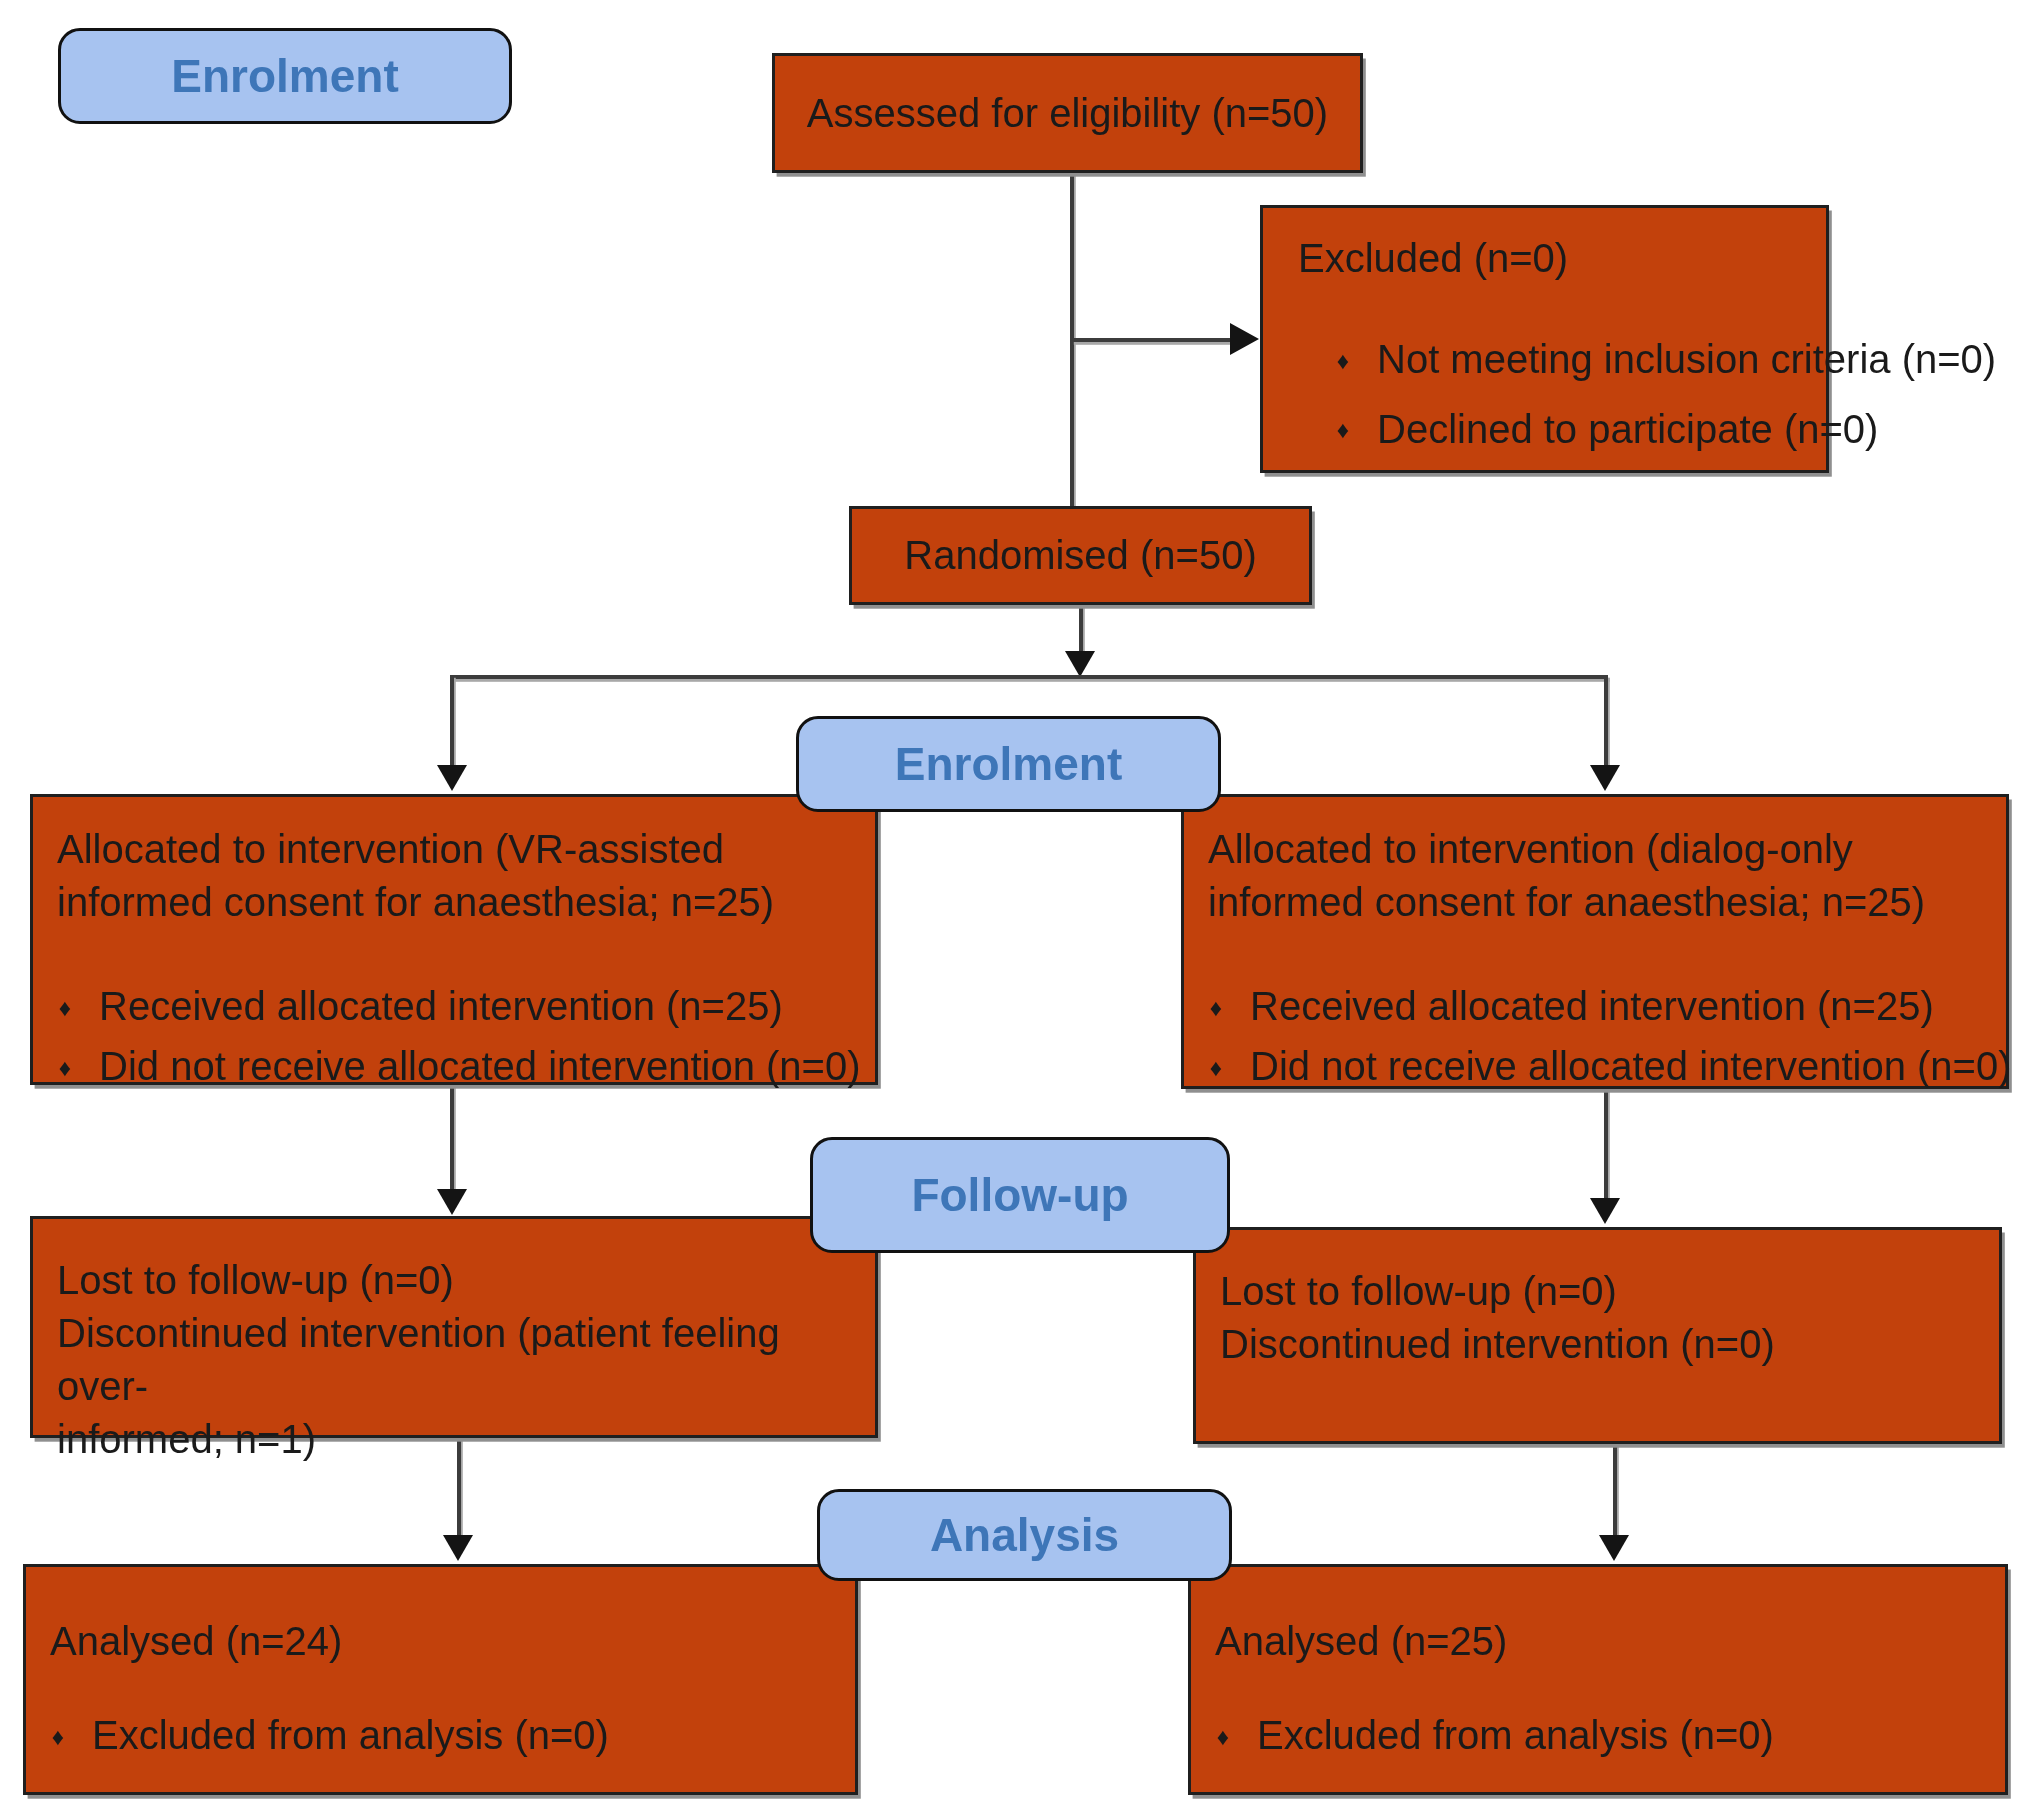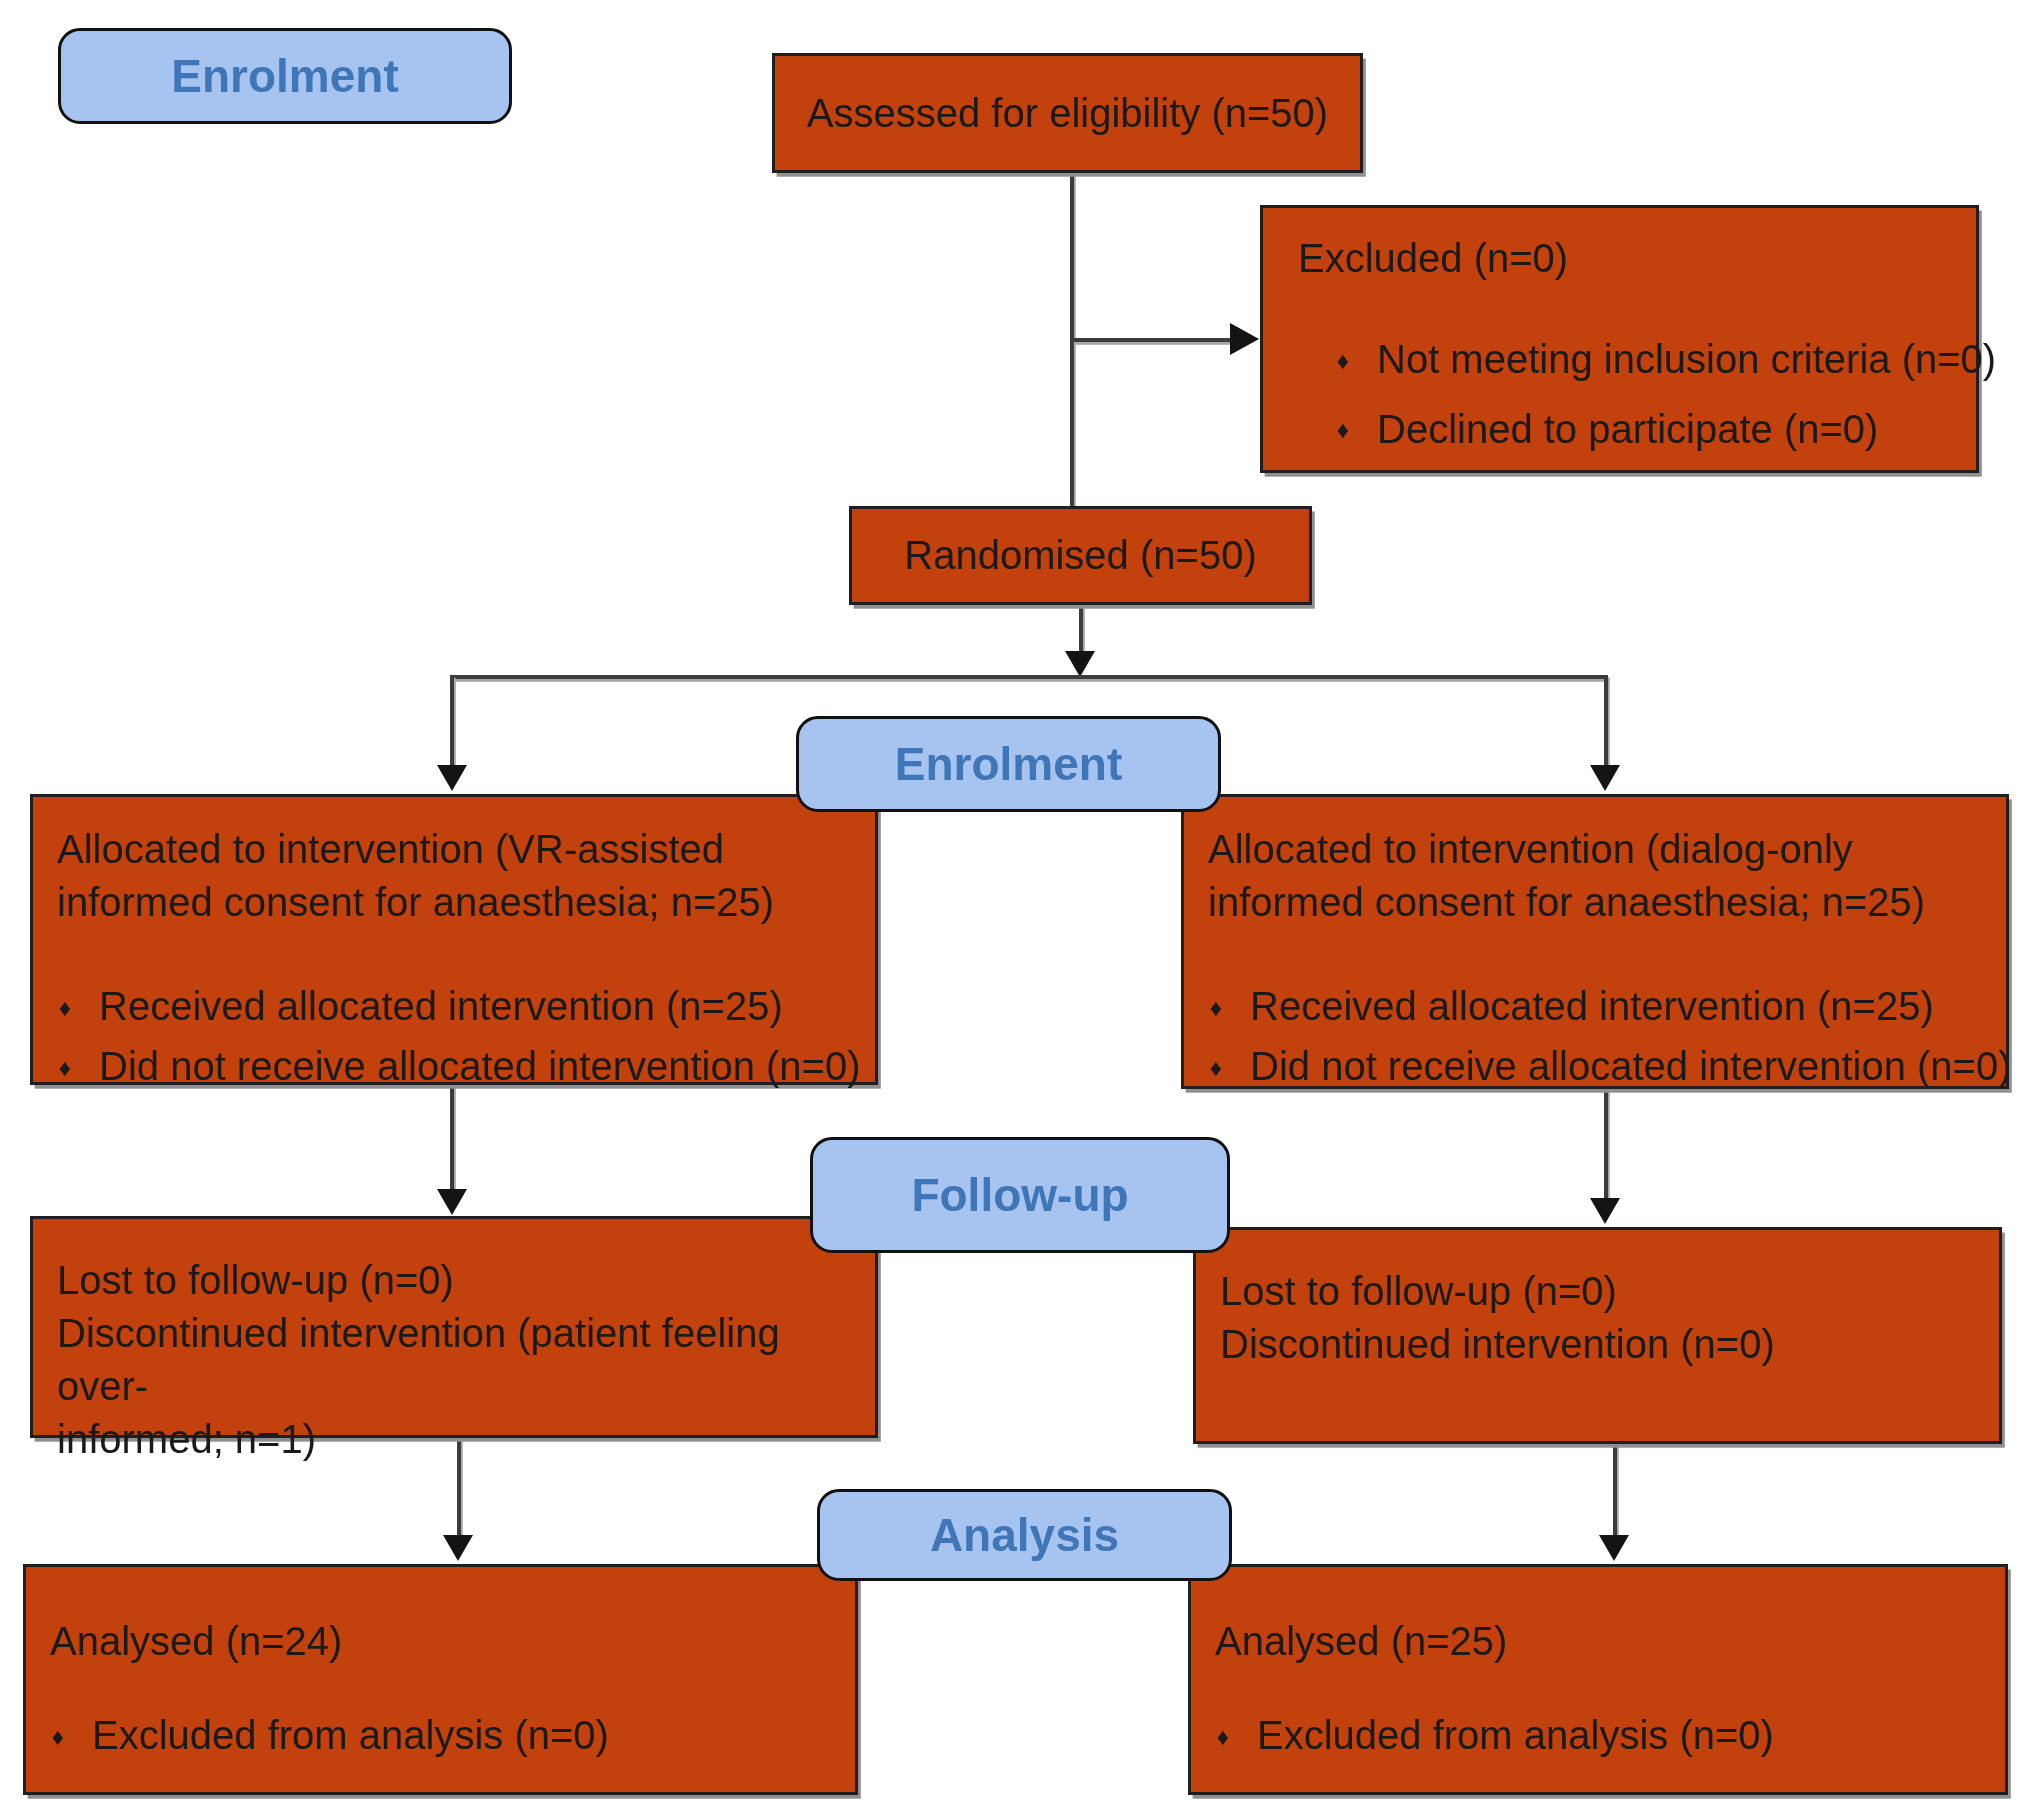--- a/index.html
+++ b/index.html
@@ -83,21 +83,21 @@
     z-index:1;
   }
 
   
   .b-enrolment{left:58px;top:28px;width:454px;height:96px;}
   .b-allocation{left:796px;top:716px;width:425px;height:96px;}
   .b-followup{left:810px;top:1137px;width:420px;height:116px;}
   .b-analysis{left:817px;top:1489px;width:415px;height:92px;}
 
   .x-assessed{left:772px;top:53px;width:591px;height:120px;}
-  .x-excluded{left:1260px;top:205px;width:719px;height:268px;padding:24px 9.2px 0 35px;}
+  .x-excluded{left:1260px;top:205px;width:569px;height:268px;padding:24px 9.2px 0 35px;}
   .x-excluded ul{margin:48px 0 0 37px;}
   .x-excluded li{margin-bottom:16.6px;}
   .x-randomised{left:849px;top:506px;width:463px;height:99px;}
   .x-alloc-left{left:30px;top:794px;width:848px;height:291px;padding:26px 9.2px 0 24px;}
   .x-alloc-right{left:1181px;top:794px;width:828px;height:295px;padding:26px 9.2px 0 24px;}
   .x-alloc-left ul,.x-alloc-right ul{margin-top:51px;}
   .x-alloc-left li,.x-alloc-right li{margin-bottom:7.4px;}
   .x-fu-left{left:30px;top:1216px;width:848px;height:222px;padding:35px 9.2px 0 24px;}
   .x-fu-right{left:1193px;top:1227px;width:809px;height:217px;padding:35px 9.2px 0 24px;}
   .fu-line2{margin-top:24px;white-space:pre-line;}

